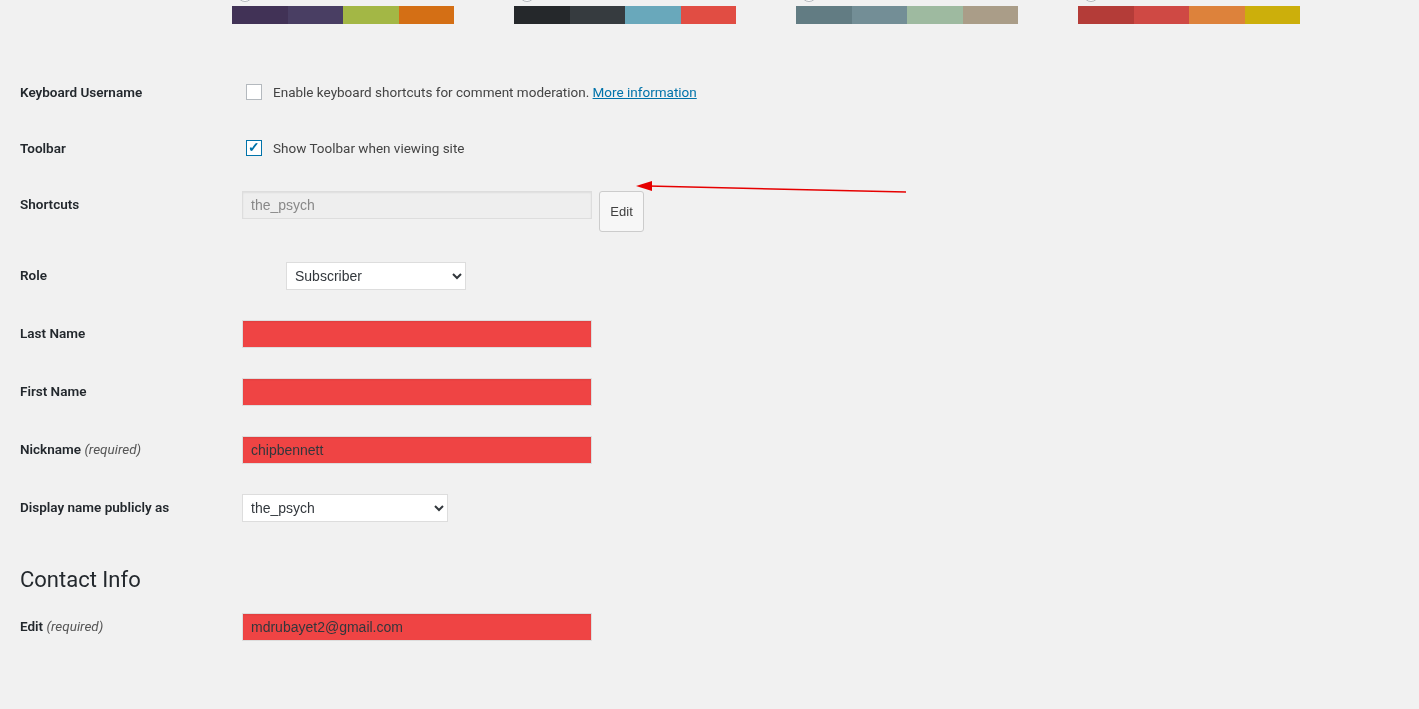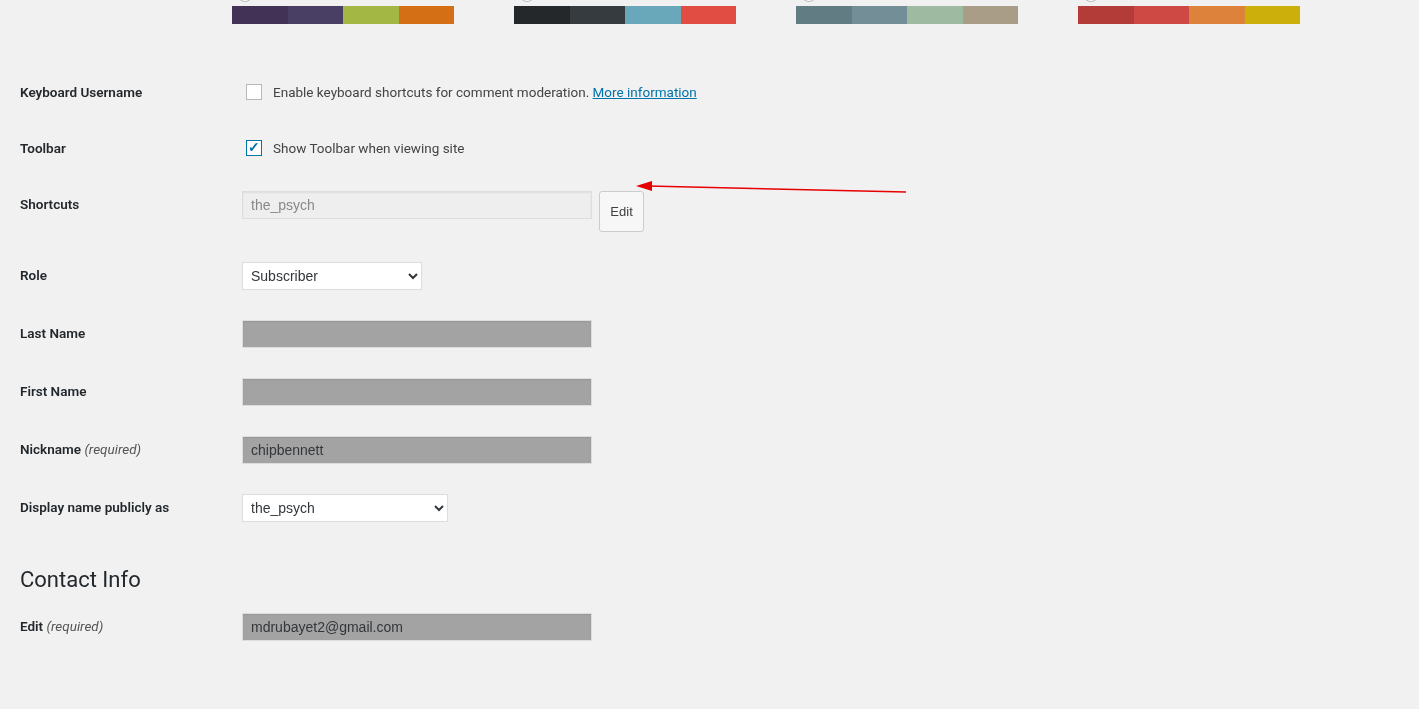--- a/index.html
+++ b/index.html
@@ -81,38 +81,38 @@
   a.link {
     color: #0073aa;
     text-decoration: underline;
   }
   input[type=text], input[type=email] {
     font-size: 14px;
     padding: 3px 8px;
     height: 28px;
     width: 350px;
     border: 1px solid #ddd;
-    background: #a3a3a3;
+    background: #ef4444;
     box-shadow: inset 0 1px 2px rgba(0,0,0,0.07);
     color: #32373c;
   }
   input[type=text][disabled] {
     background: #eee;
     color: #888;
   }
   select {
     font-size: 14px;
     padding: 2px 4px;
     height: 28px;
     border: 1px solid #ddd;
     background: #fff;
     min-width: 180px;
     color: #32373c;
   }
-  .select-role { width: 180px; }
+  .select-role { width: 180px; margin-left: 44px; }
   .select-display { width: 206px; }
   .checkbox-wrap {
     display: flex;
     align-items: center;
     gap: 8px;
   }
   input[type=checkbox] {
     appearance: none;
     width: 16px; height: 16px;
     border: 1px solid #b4b9be;

